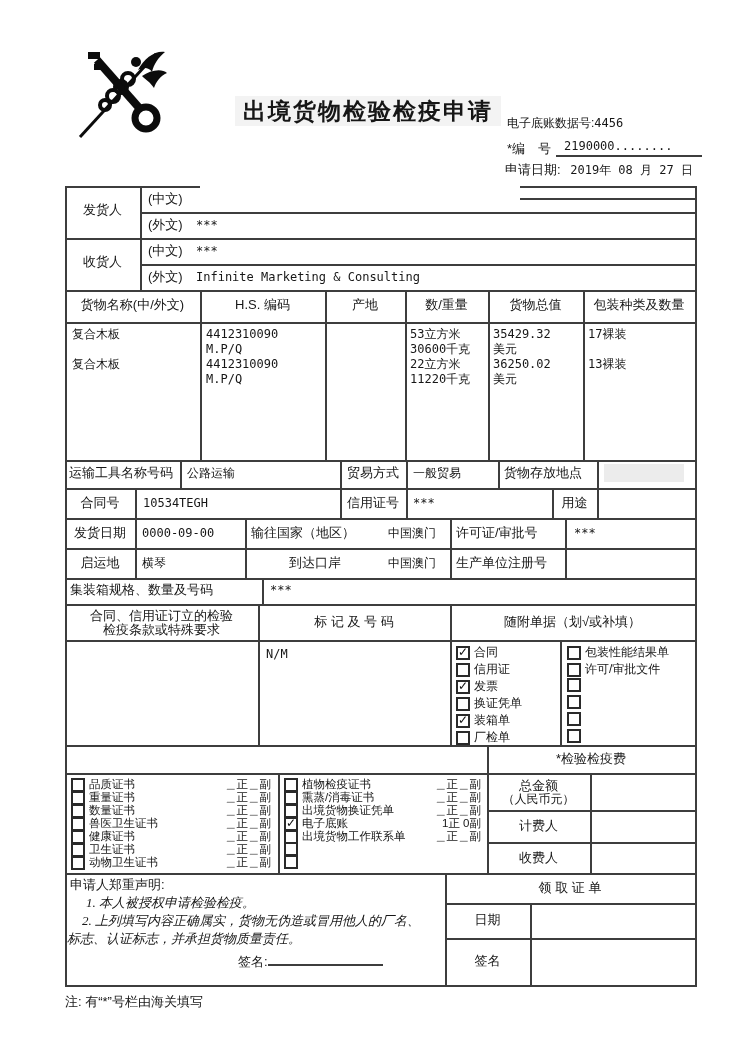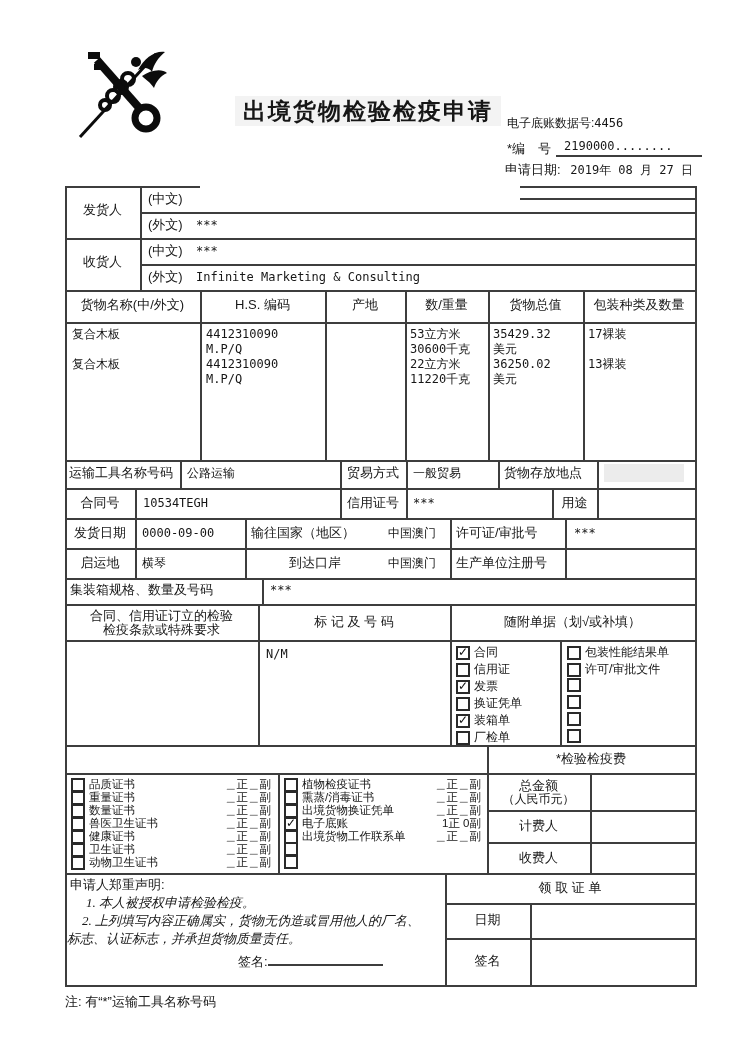--- a/index.html
+++ b/index.html
@@ -331,15 +331,15 @@
   <div class="t" style="left:238px;top:950px">
     <span>签名:</span><span class="uline" style="width:115px;height:14px"></span>
   </div>
 
   <div class="t c" style="left:445px;top:881px;width:250px">领 取 证 单</div>
   <div class="t c" style="left:445px;top:913px;width:85px">日期</div>
   <div class="t mono" style="left:540px;top:914px"></div>
   <div class="t c" style="left:445px;top:954px;width:85px">签名</div>
   <div class="t mono" style="left:540px;top:955px"></div>
 
-  <div class="t" style="left:65px;top:995px">注: 有“*”运输工具名称号码</div>
+  <div class="t" style="left:65px;top:995px">注: 有“*”号栏由海关填写</div>
 
 </div>
 
 </body></html>

